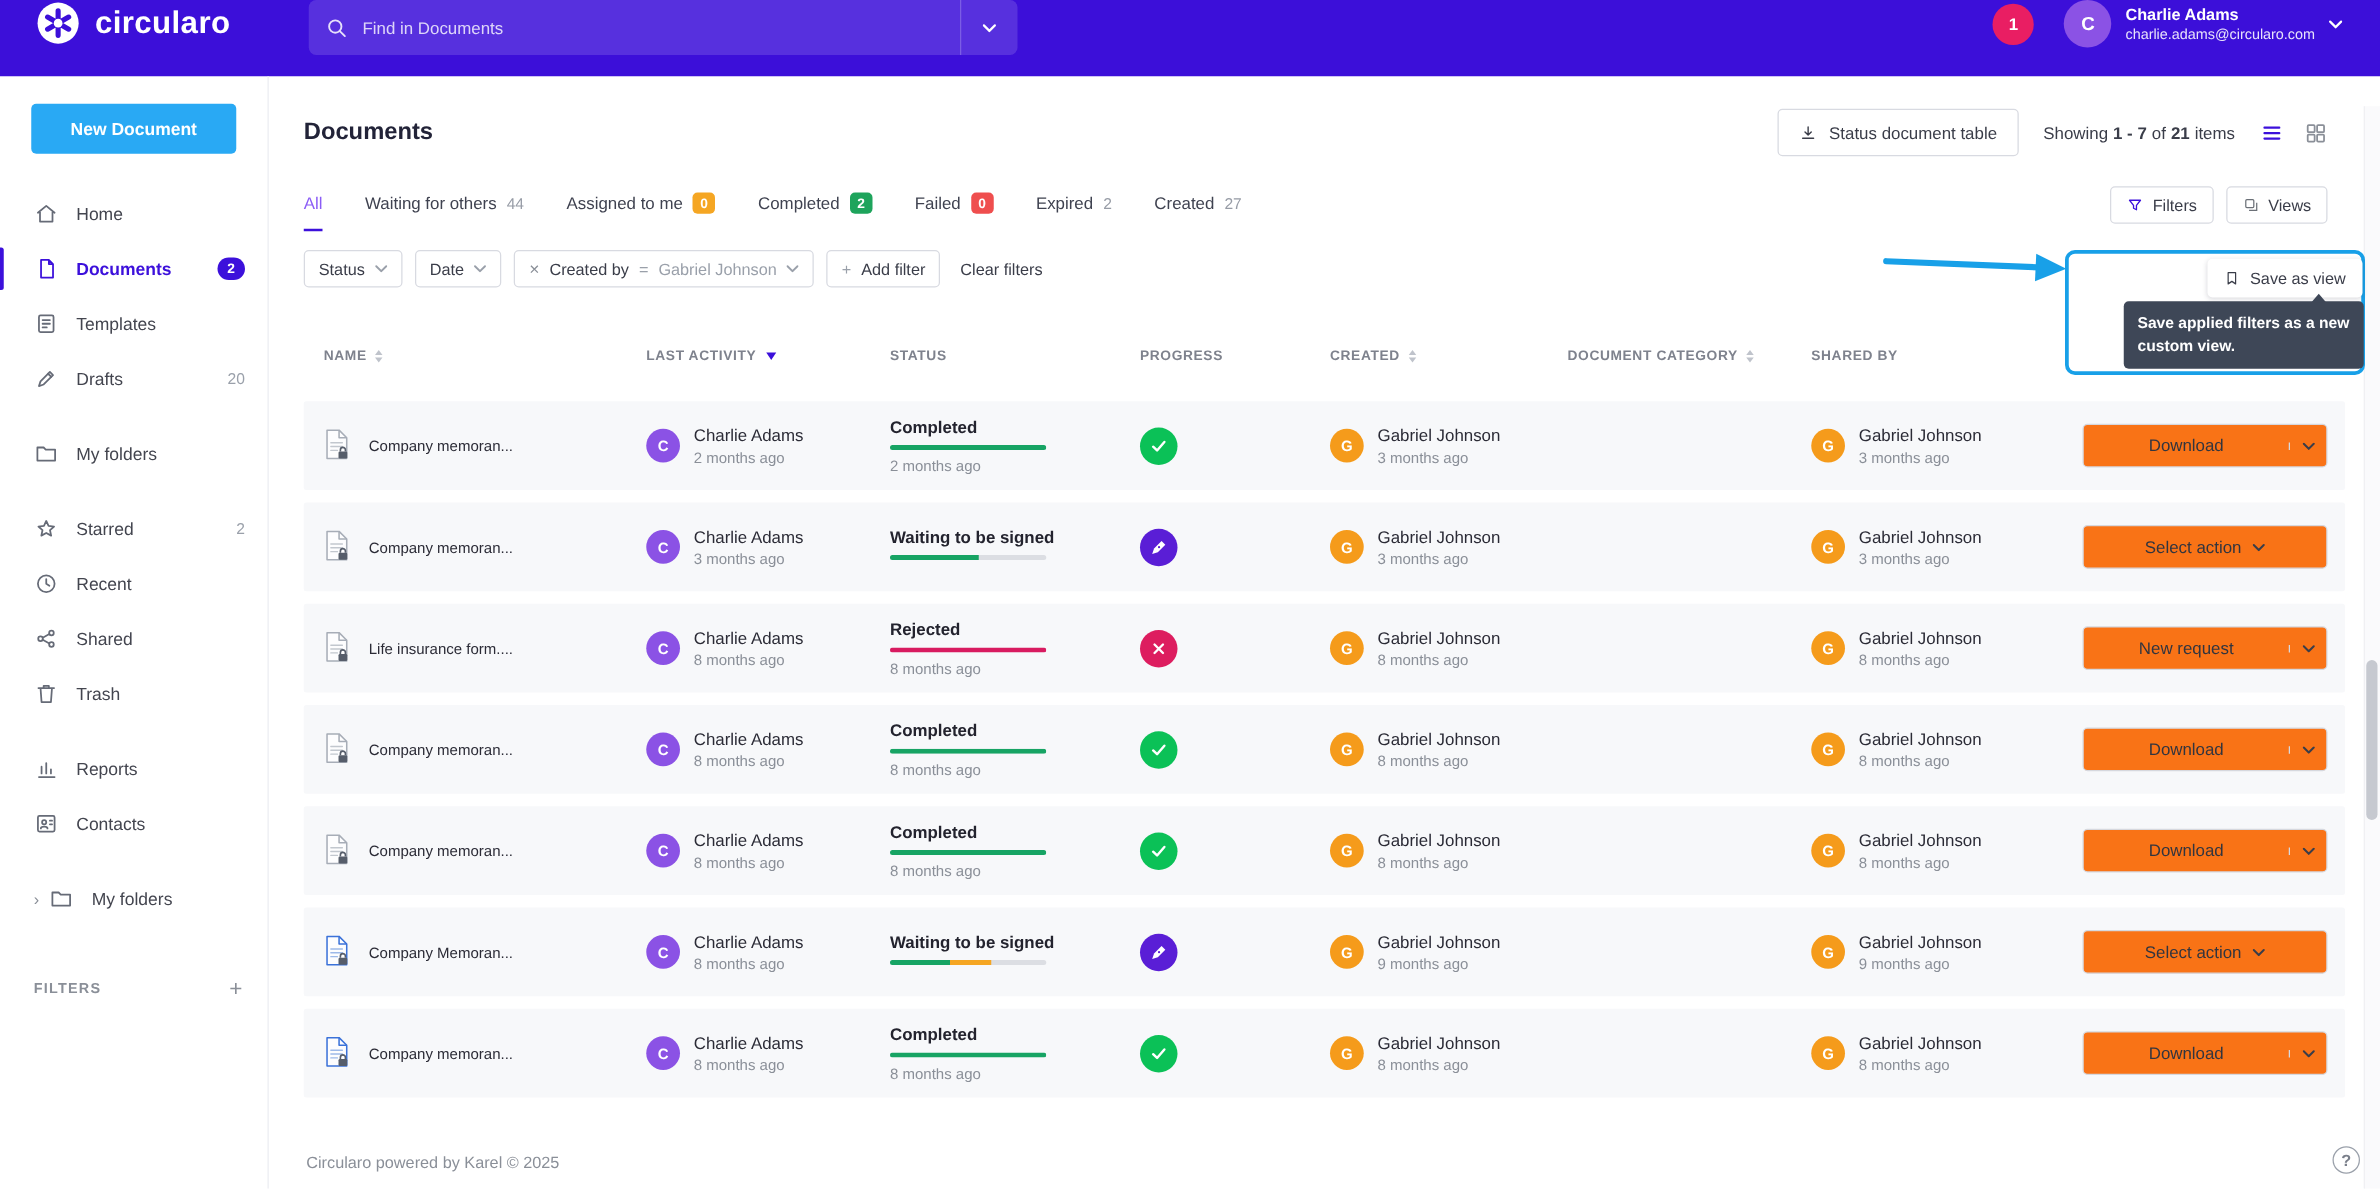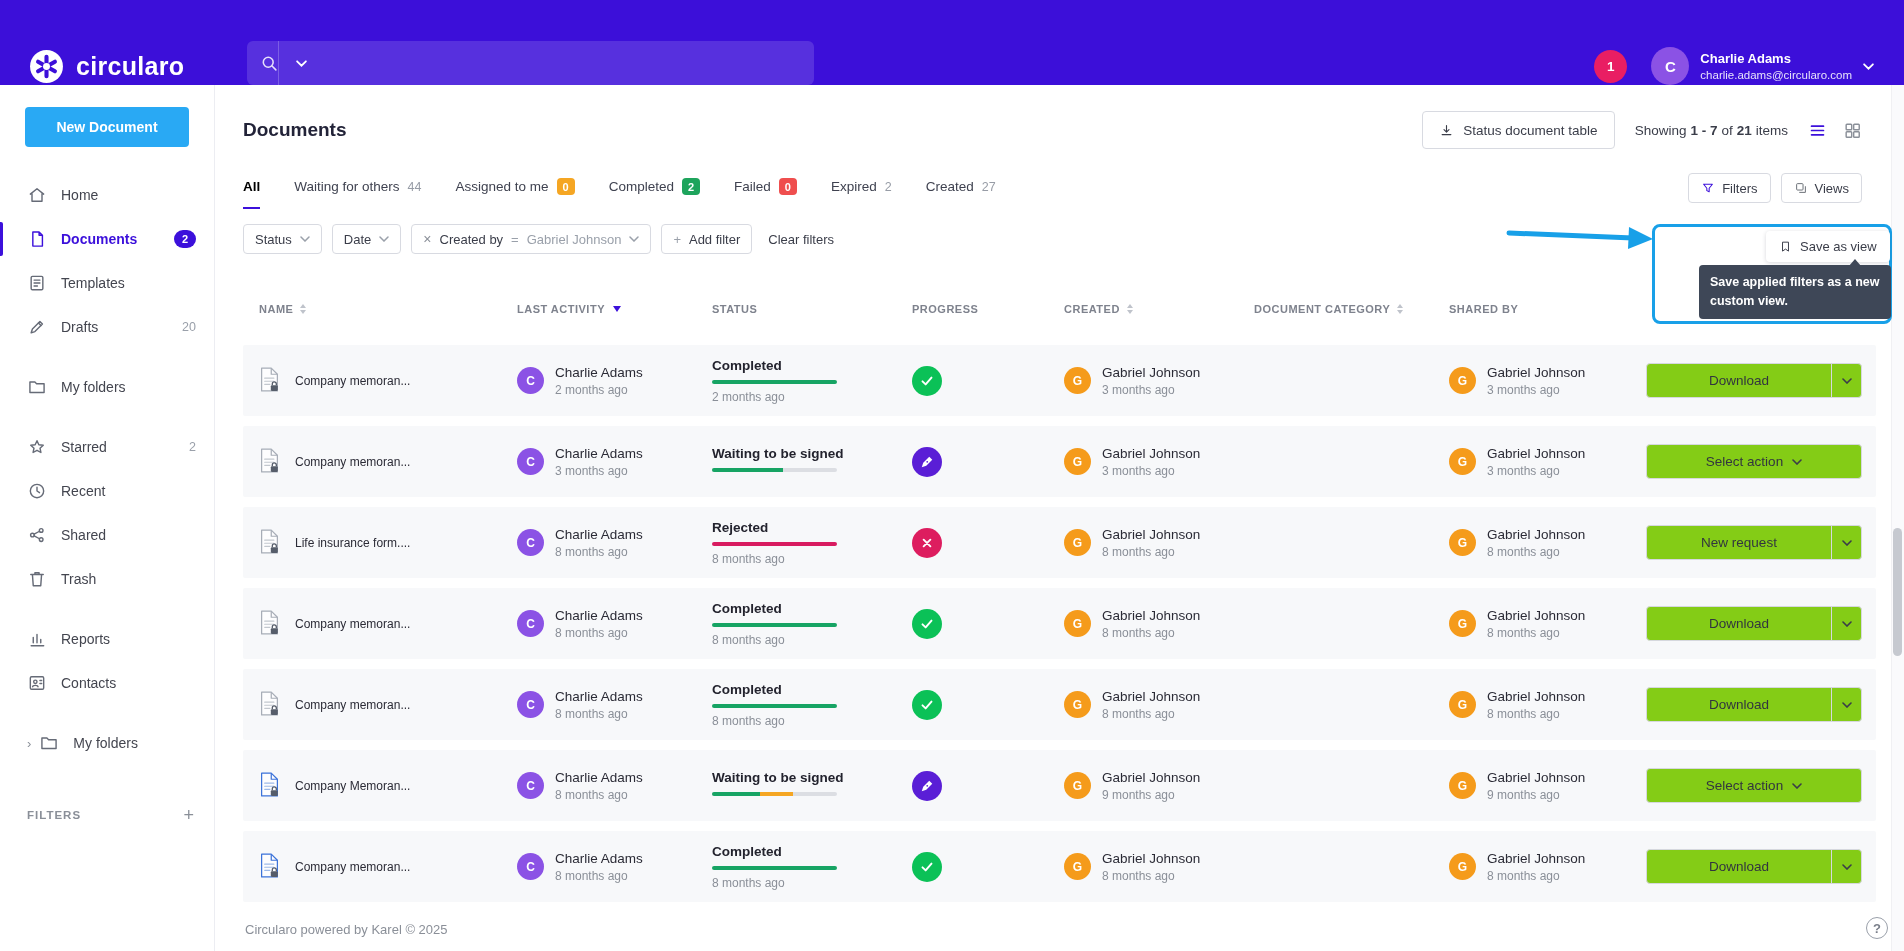--- a/index.html
+++ b/index.html
@@ -1,21 +1,21 @@
 <!DOCTYPE html>
 <html><head>
 <meta charset="utf-8">
 <style>
   * { box-sizing: border-box; margin: 0; padding: 0; }
   html,body { width:1904px; height:951px; overflow:hidden; }
   body { font-family:"Liberation Sans", sans-serif; background:#fff; color:#2b2b36; }
   .app { position:relative; width:1904px; height:951px; display:flex; flex-direction:column; }
 
   
-  .topbar { height:85px; background:#3C0FD9; display:flex; align-items:flex-end; color:#fff; flex:0 0 auto; }
+  .topbar { height:61px; background:#3C0FD9; display:flex; align-items:flex-start; color:#fff; flex:0 0 auto; }
   .brand { width:215px; display:flex; align-items:center; gap:11px; padding-left:28px; }
   .brand-icon { width:37px; height:37px; flex:0 0 auto; }
   .brand-name { font-size:25px; font-weight:700; letter-spacing:.3px; }
   .search { margin-left:32px; width:567px; height:44px; background:rgba(255,255,255,.14); border-radius:6px; display:flex; align-items:center; padding-left:14px; }
   .search svg.mag { opacity:.85; }
   .search input { flex:1; background:transparent; border:none; outline:none; color:#fff; font-size:13.5px; padding:0 12px; font-family:inherit; }
   .search input::placeholder { color:rgba(255,255,255,.8); }
   .search-dd { width:46px; height:100%; display:flex; align-items:center; justify-content:center; border-left:1px solid rgba(255,255,255,.22); cursor:pointer; color:#fff; }
   .top-right { margin-left:auto; display:flex; align-items:center; gap:24px; padding-right:30px; }
   .notif { width:33px; height:33px; border-radius:50%; background:#E91E63; display:flex; align-items:center; justify-content:center; font-size:13.5px; font-weight:700; cursor:pointer; }
@@ -50,21 +50,21 @@
   .c-title { font-size:19px; font-weight:800; color:#222338; }
   .c-right { margin-left:auto; display:flex; align-items:center; gap:20px; padding-right:14px; }
   .export-btn { height:38px; border:1px solid #D8DAE1; border-radius:4px; background:#fff; display:flex; align-items:center; gap:9px; padding:0 16px; font-size:13.5px; color:#3A3D49; cursor:pointer; font-family:inherit; }
   .showing { font-size:13.5px; color:#3A3D49; display:flex; gap:4px; }
   .viewicons { display:flex; gap:16px; align-items:center; }
   .vicon { cursor:pointer; display:flex; }
 
   .tabs-row { display:flex; align-items:flex-end; margin-top:24px; }
   .tabs { display:flex; gap:34px; }
   .tab { font-size:13.5px; color:#3F4250; padding-bottom:12px; display:flex; gap:8px; align-items:center; cursor:pointer; border-bottom:2px solid transparent; }
-  .tab.active { color:#000000; font-weight:700; border-bottom-color:#3C10DB; }
+  .tab.active { color:#8b5cf6; font-weight:400; border-bottom-color:#3C10DB; }
   .cnt-plain { color:#979CA6; font-size:12.5px; }
   .cnt-pill { color:#fff; font-size:11px; font-weight:700; border-radius:4px; padding:2.5px 6px; min-width:9px; text-align:center; }
   .tabs-right { margin-left:auto; display:flex; gap:10px; padding-right:14px; padding-bottom:6px; }
   .tr-btn { height:30px; border:1px solid #D8DAE1; border-radius:4px; background:#fff; display:flex; align-items:center; gap:7px; padding:0 12px; font-size:13px; color:#3A3D49; cursor:pointer; font-family:inherit; }
 
   .filterbar { display:flex; align-items:center; gap:10px; margin-top:14px; height:32px; }
   .chip { height:30px; border:1px solid #D8DAE1; border-radius:4px; background:#fff; display:flex; align-items:center; gap:8px; padding:0 11px; font-size:13px; color:#3A3D49; cursor:pointer; }
   .chip .muted { color:#9AA0AA; }
   .chip .x { color:#8A8F98; font-size:14px; line-height:1; cursor:pointer; }
   .chev { display:inline-flex; color:#9AA0AA; }
@@ -93,21 +93,21 @@
   .avatar { width:27px; height:27px; border-radius:50%; color:#fff; font-size:12px; font-weight:700; display:flex; align-items:center; justify-content:center; flex:0 0 auto; }
   .pname { font-size:13.5px; color:#2B2B36; }
   .ptime { font-size:12px; color:#8A8F98; margin-top:3px; }
   .st-label { font-size:13.5px; font-weight:600; color:#23232E; }
   .st-bar { width:125px; height:4px; border-radius:2px; background:#DCDEE3; margin:7px 0 6px 0; display:flex; overflow:hidden; }
   .st-bar .seg { height:100%; }
   .st-time { font-size:12px; color:#8A8F98; }
   .picon { width:30px; height:30px; border-radius:50%; display:flex; align-items:center; justify-content:center; }
   .picon svg { width:18px; height:18px; }
   .cell-action { display:flex; justify-content:flex-end; padding-right:14px; }
-  .abtn { display:flex; width:216px; height:35px; background:#84cc16; border:1px solid #D6D8DE; border-radius:4px; overflow:hidden; cursor:pointer; }
+  .abtn { display:flex; width:196px; height:35px; background:#f97316; border:1px solid #D6D8DE; border-radius:4px; overflow:hidden; cursor:pointer;align-items:center; }
   .abtn .albl { flex:1; display:flex; align-items:center; justify-content:center; gap:9px; font-size:13.5px; color:#32353F; font-weight:500; }
   .abtn .amenu { width:30px; display:flex; align-items:center; justify-content:center; border-left:1px solid #D6D8DE; color:#3A3D49; }
 
   .c-footer { margin-top:auto; padding:0 0 14px 2px; font-size:13px; color:#8A8F98; }
   .help-btn { position:absolute; right:16px; bottom:12px; width:22px; height:22px; border-radius:50%; border:1.5px solid #9AA0AA; color:#7A7F8A; font-size:13px; font-weight:700; display:flex; align-items:center; justify-content:center; cursor:pointer; background:#fff; }
 
   
   .sb-track { position:absolute; right:0; top:85px; bottom:0; width:13px; background:#FAFAFC; border-left:1px solid #F0F0F3; }
   .sb-thumb { position:absolute; right:2px; top:443px; width:9px; height:128px; background:#C6C9D0; border-radius:5px; }
 
@@ -129,20 +129,21 @@
             <circle cx="18" cy="18" r="3.4" fill="#ffffff"></circle>
           </svg>
       </span>
       <span class="brand-name">circularo</span>
     </div>
     <div class="search">
       <svg class="mag" width="17" height="17" viewBox="0 0 20 20">
           <circle cx="8.5" cy="8.5" r="5.8" fill="none" stroke="#fff" stroke-width="1.8"></circle>
           <path d="M13 13 L17.5 17.5" stroke="#fff" stroke-width="1.8" stroke-linecap="round"></path>
         </svg>
+      <input type="text" placeholder="Find in Documents" style="">
       <span class="search-dd">
         <svg width="11" height="7" viewBox="0 0 10 6">
             <path d="M1 1 L5 5 L9 1" stroke="#fff" stroke-width="1.6" fill="none" stroke-linecap="round"></path>
           </svg>
       </span>
     </div>
     <div class="top-right">
       <div class="notif">1</div>
       <div class="user">
         <div class="user-av">C</div>

